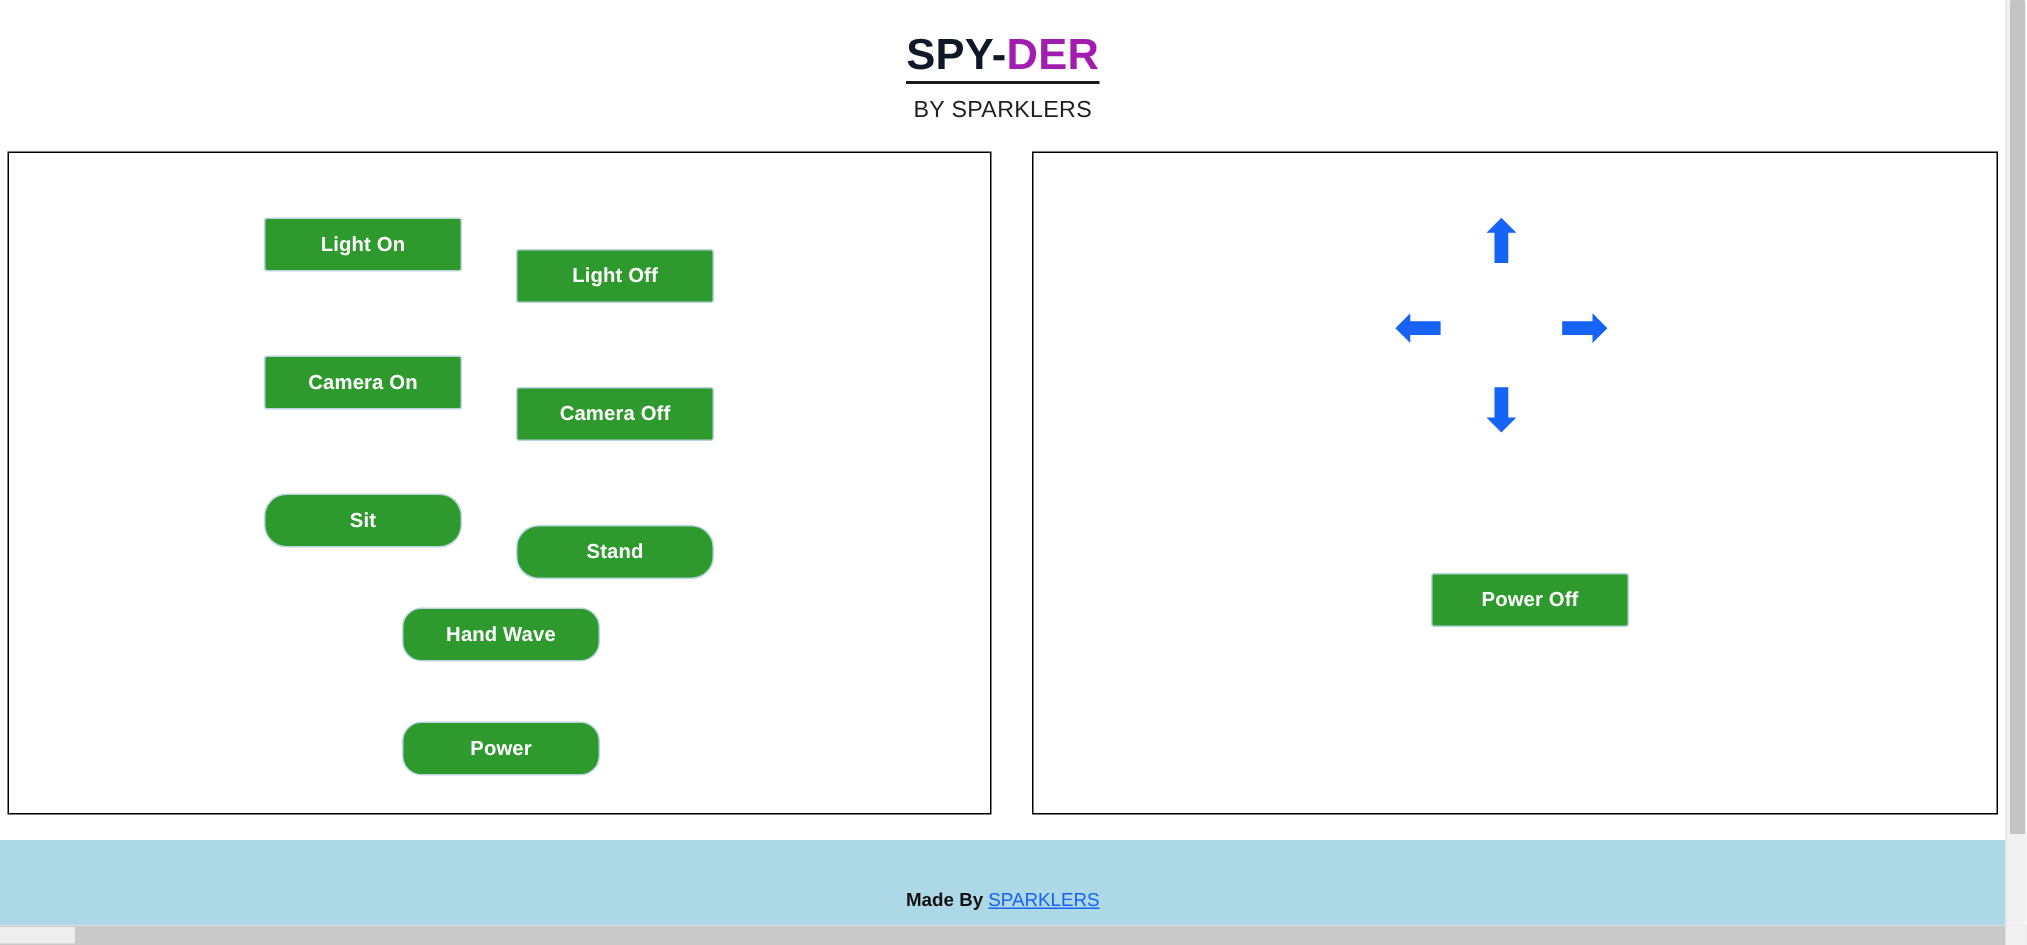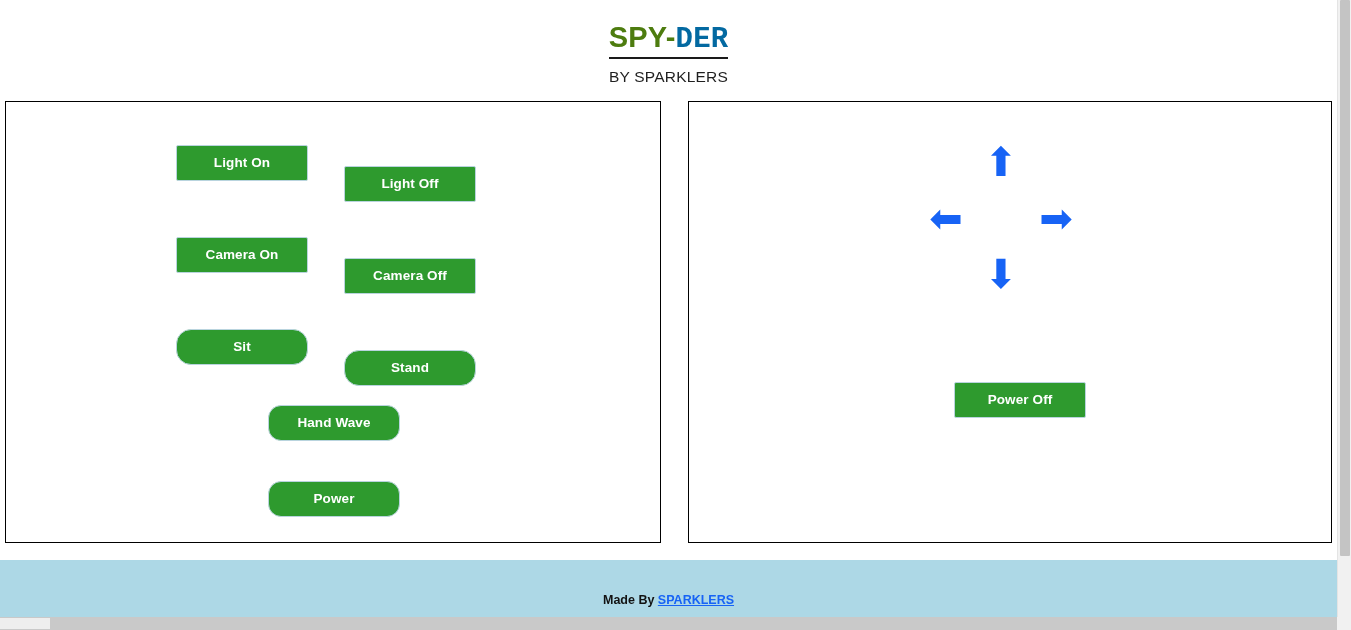--- a/index.html
+++ b/index.html
@@ -35,22 +35,22 @@
   }
   .app-title {
     display: inline-block;
     font-size: 29px;
     font-weight: bold;
     letter-spacing: 0.2px;
     border-bottom: 2px solid #1a1a1a;
     padding-bottom: 1px;
     line-height: 1.06;
   }
-  .title-part-a { color: #4d7c0f; margin-top: 40px; }
-  .title-part-b { color: #0369a1; font-family: Liberation Mono, monospace; }
+  .title-part-a { color: #0f172a; margin-top: 40px; }
+  .title-part-b { color: #a21caf; }
   .app-subtitle {
     margin-top: 9px;
     font-size: 15.5px;
     color: #1f1f1f;
     letter-spacing: 0.2px;
   }
 
   
   .panels {
     position: absolute;
@@ -153,21 +153,21 @@
     width: 1337px;
     text-align: center;
     font-size: 12.5px;
     font-weight: bold;
     color: #121212;
     transform: translateY(-50%);
   }
   .footer-link {
     color: #1763f5;
     text-decoration: underline;
-    font-weight: bold;
+    font-weight: normal;
     cursor: pointer;
   }
 
   
   #scrollbar-vertical {
     position: absolute;
     right: 0;
     top: 0;
     width: 14px;
     height: 617px;

